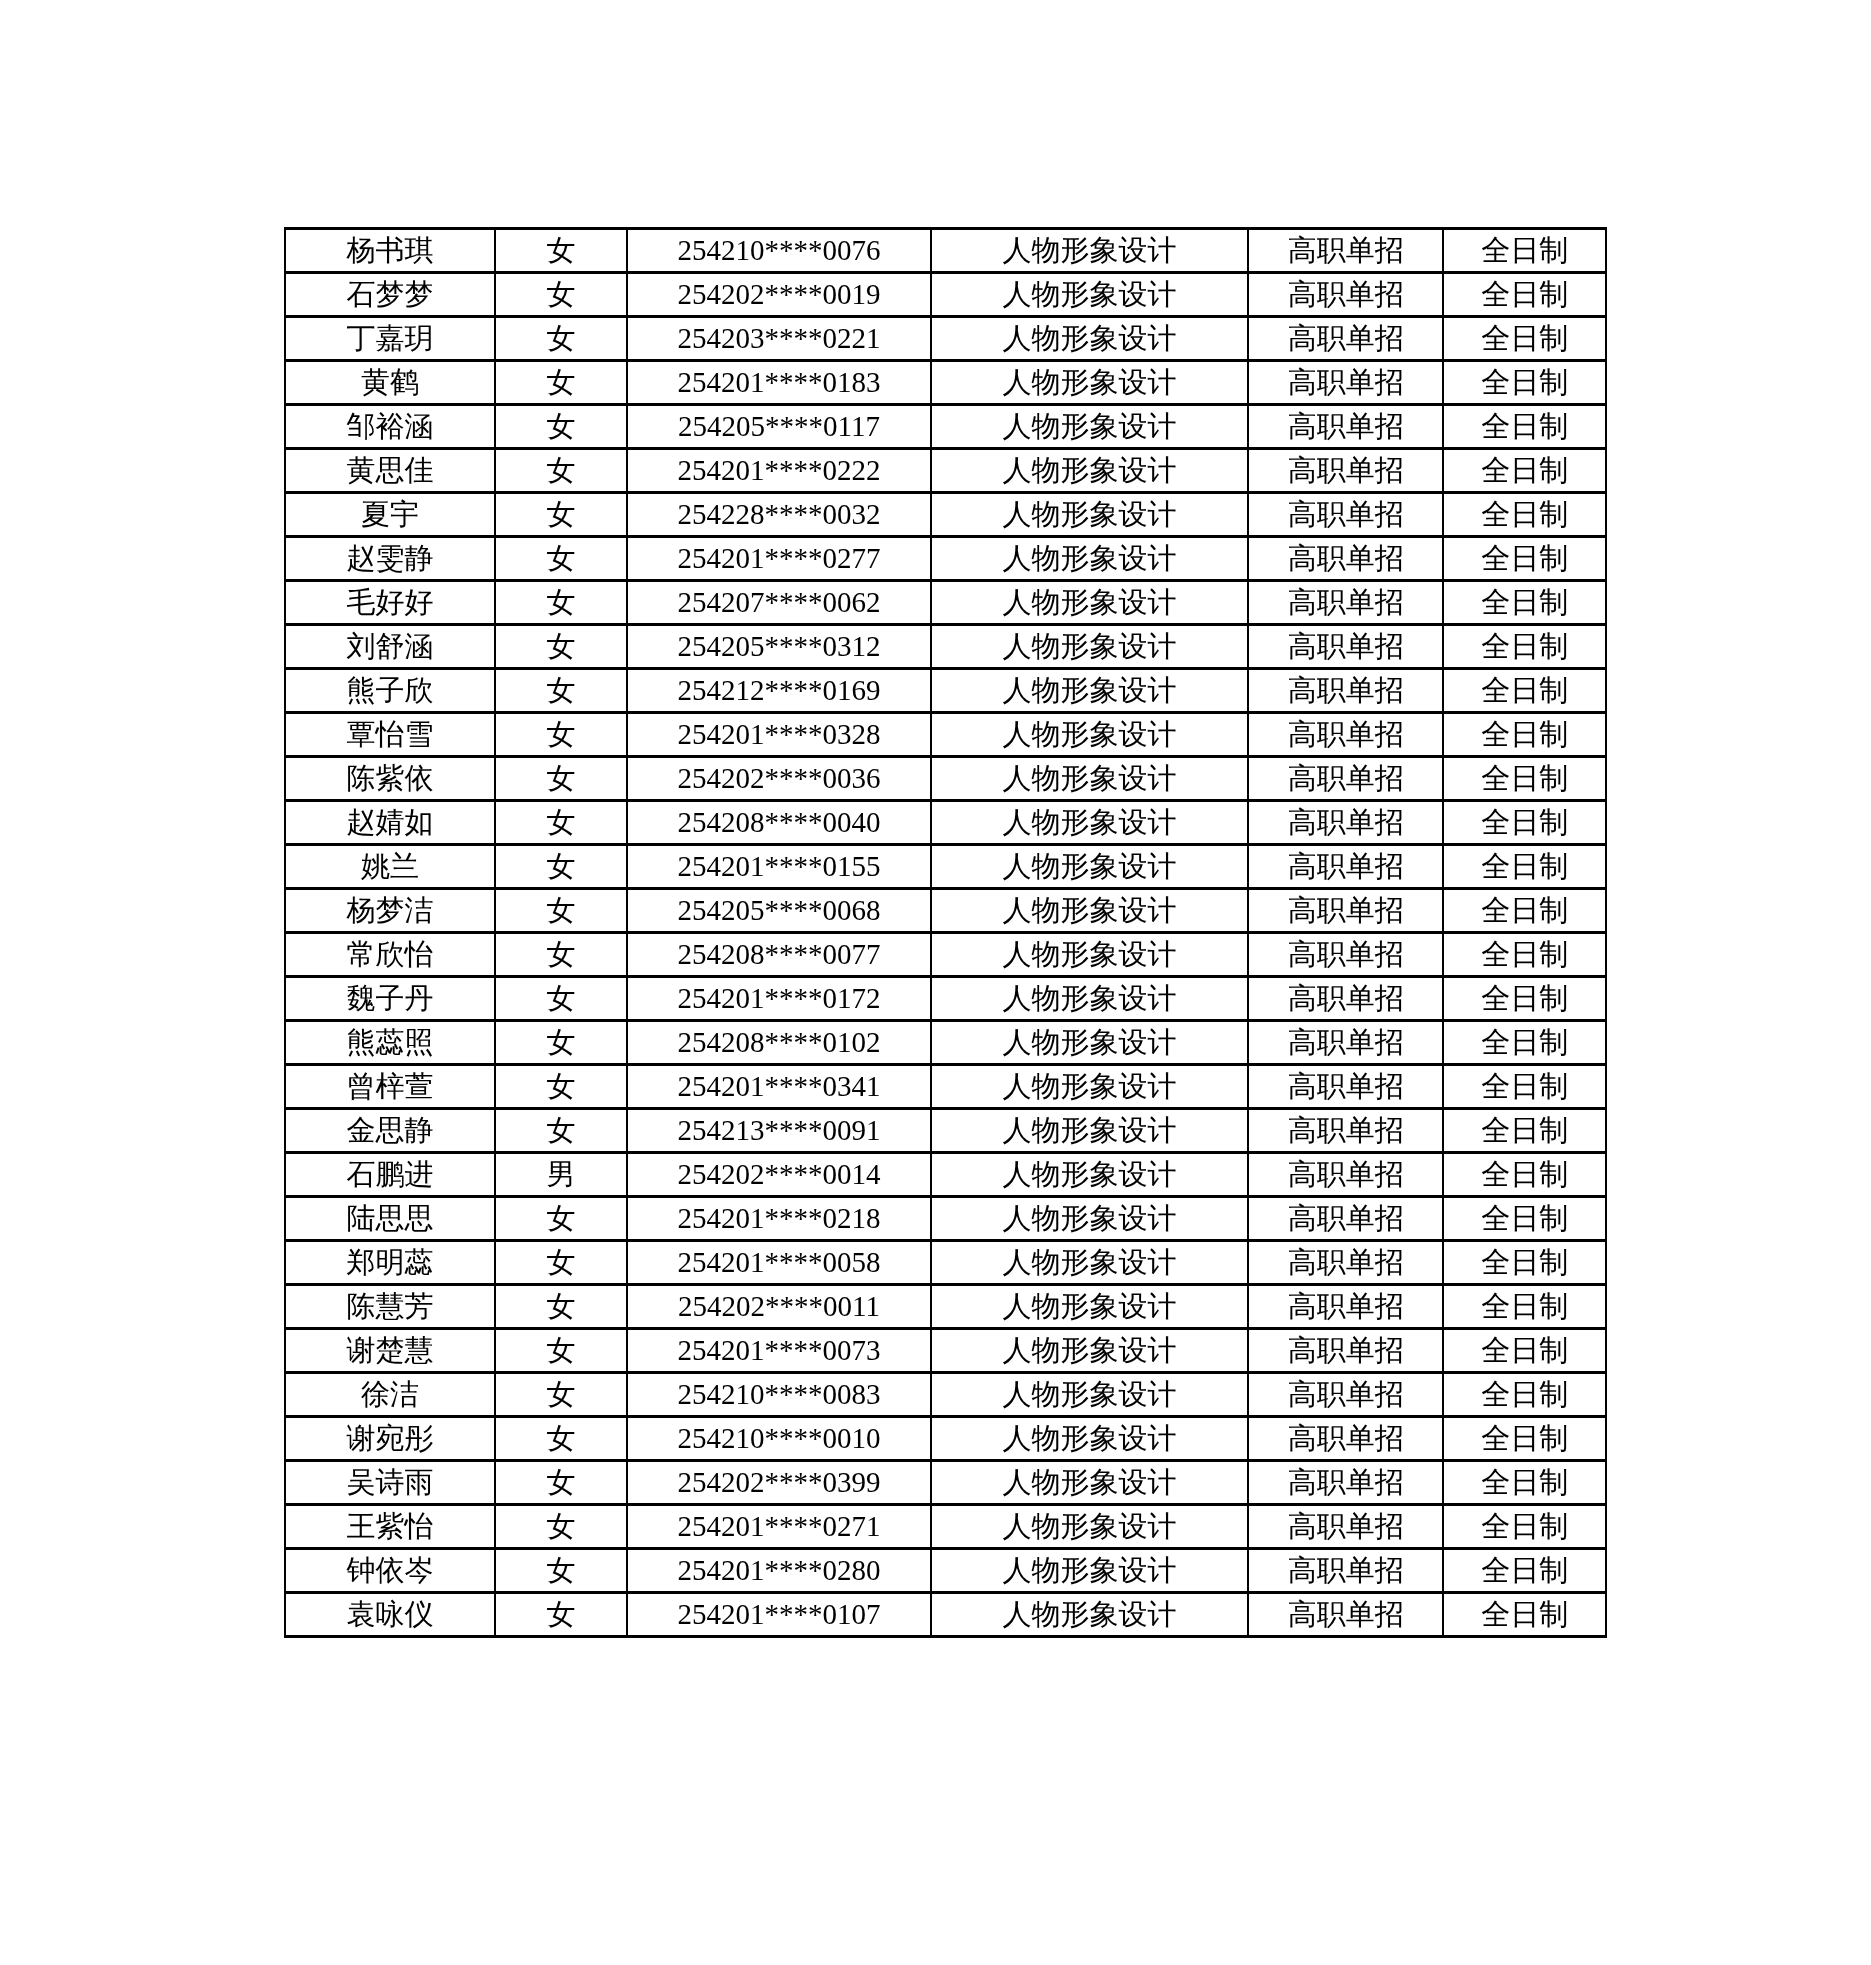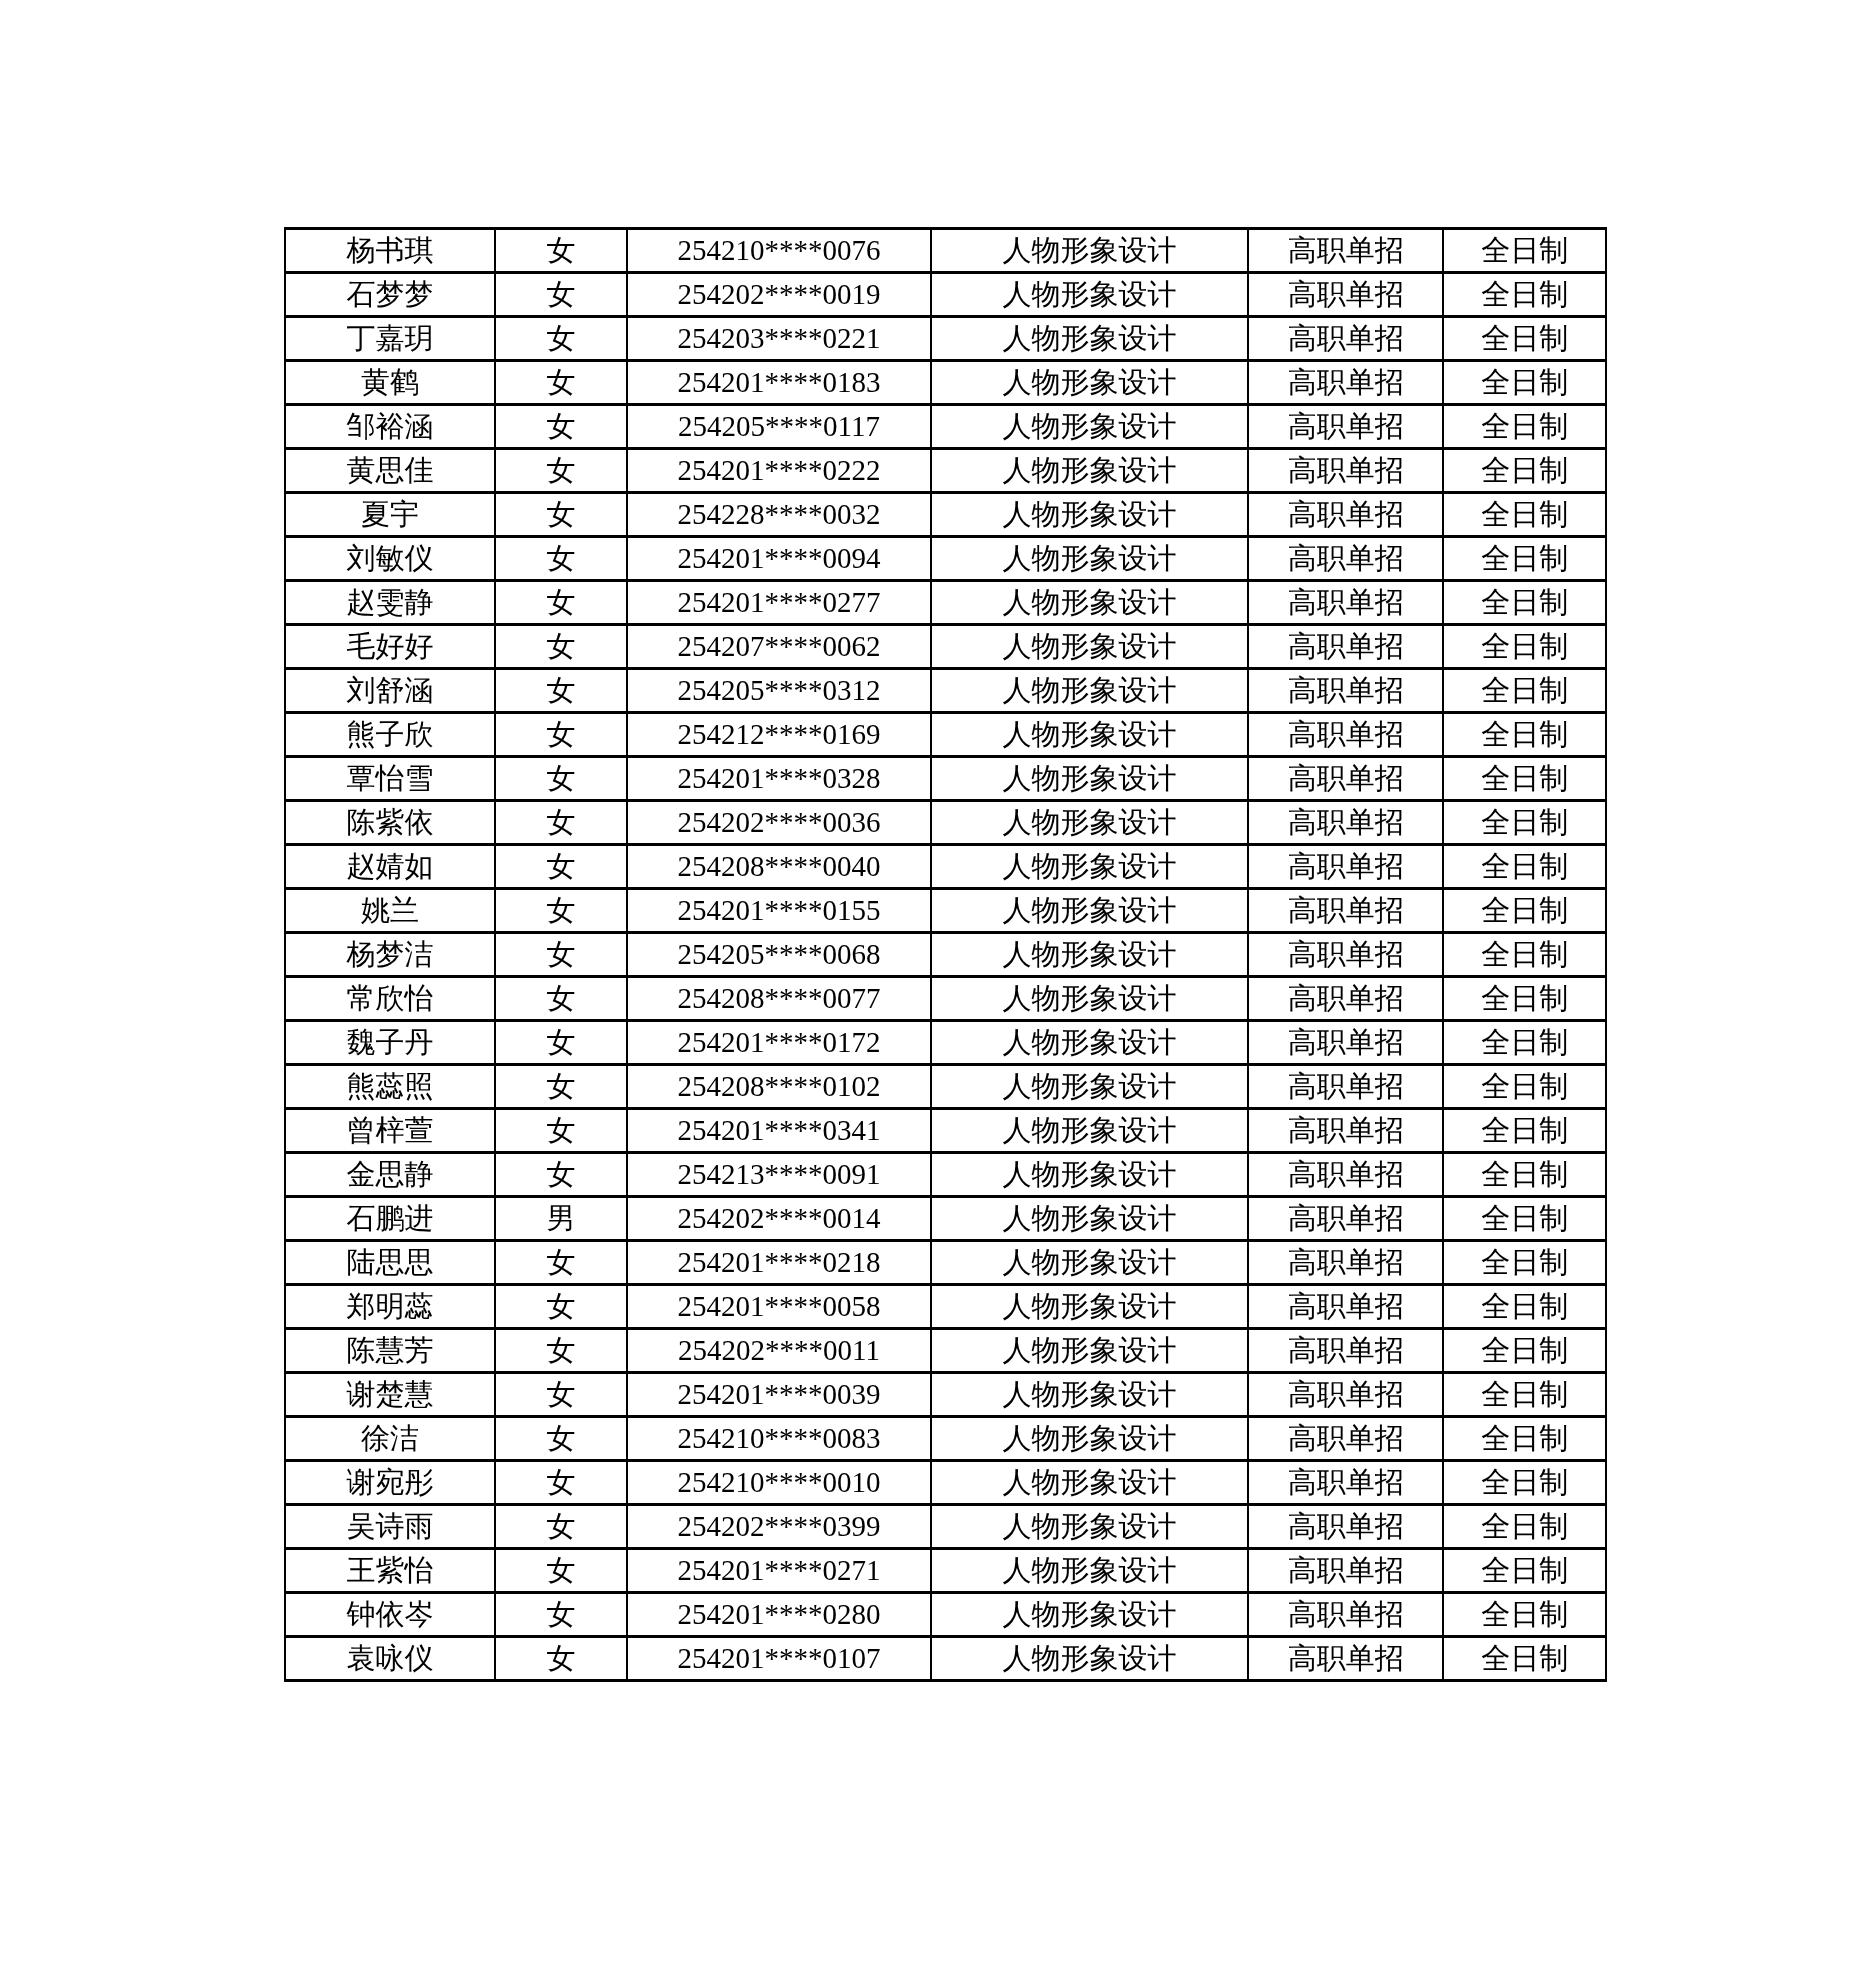--- a/index.html
+++ b/index.html
@@ -113,28 +113,20 @@
         </tr>
         <tr>
           <td>夏宇</td>
           <td>女</td>
           <td>254228****0032</td>
           <td>人物形象设计</td>
           <td>高职单招</td>
           <td>全日制</td>
         </tr>
         <tr>
-          <td>刘敏仪</td>
-          <td>女</td>
-          <td>254201****0094</td>
-          <td>人物形象设计</td>
-          <td>高职单招</td>
-          <td>全日制</td>
-        </tr>
-        <tr>
           <td>赵雯静</td>
           <td>女</td>
           <td>254201****0277</td>
           <td>人物形象设计</td>
           <td>高职单招</td>
           <td>全日制</td>
         </tr>
         <tr>
           <td>毛好好</td>
           <td>女</td>
@@ -267,21 +259,21 @@
           <td>陈慧芳</td>
           <td>女</td>
           <td>254202****0011</td>
           <td>人物形象设计</td>
           <td>高职单招</td>
           <td>全日制</td>
         </tr>
         <tr>
           <td>谢楚慧</td>
           <td>女</td>
-          <td>254201****0039</td>
+          <td>254201****0073</td>
           <td>人物形象设计</td>
           <td>高职单招</td>
           <td>全日制</td>
         </tr>
         <tr>
           <td>徐洁</td>
           <td>女</td>
           <td>254210****0083</td>
           <td>人物形象设计</td>
           <td>高职单招</td>

